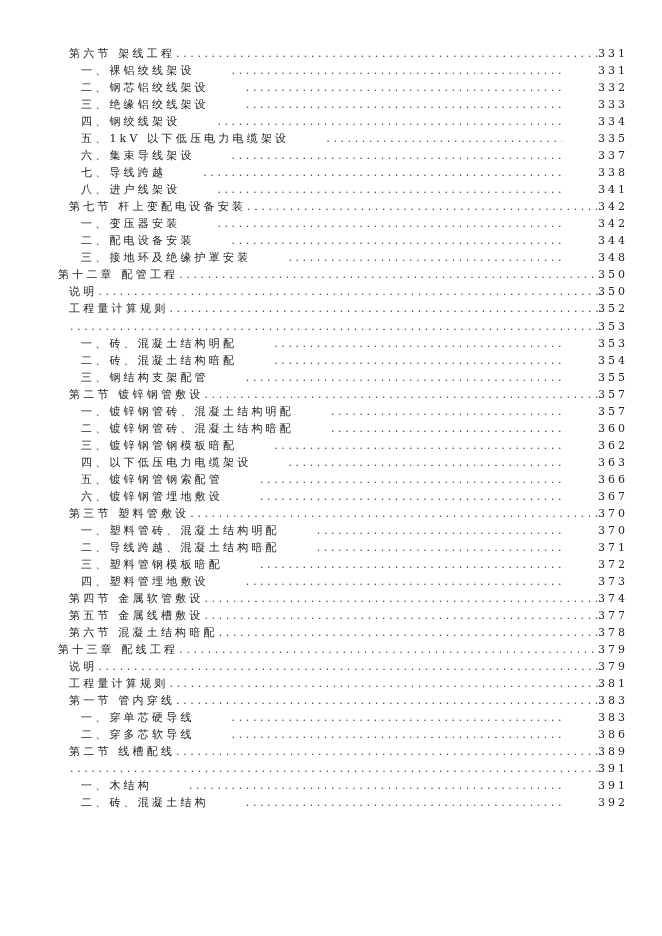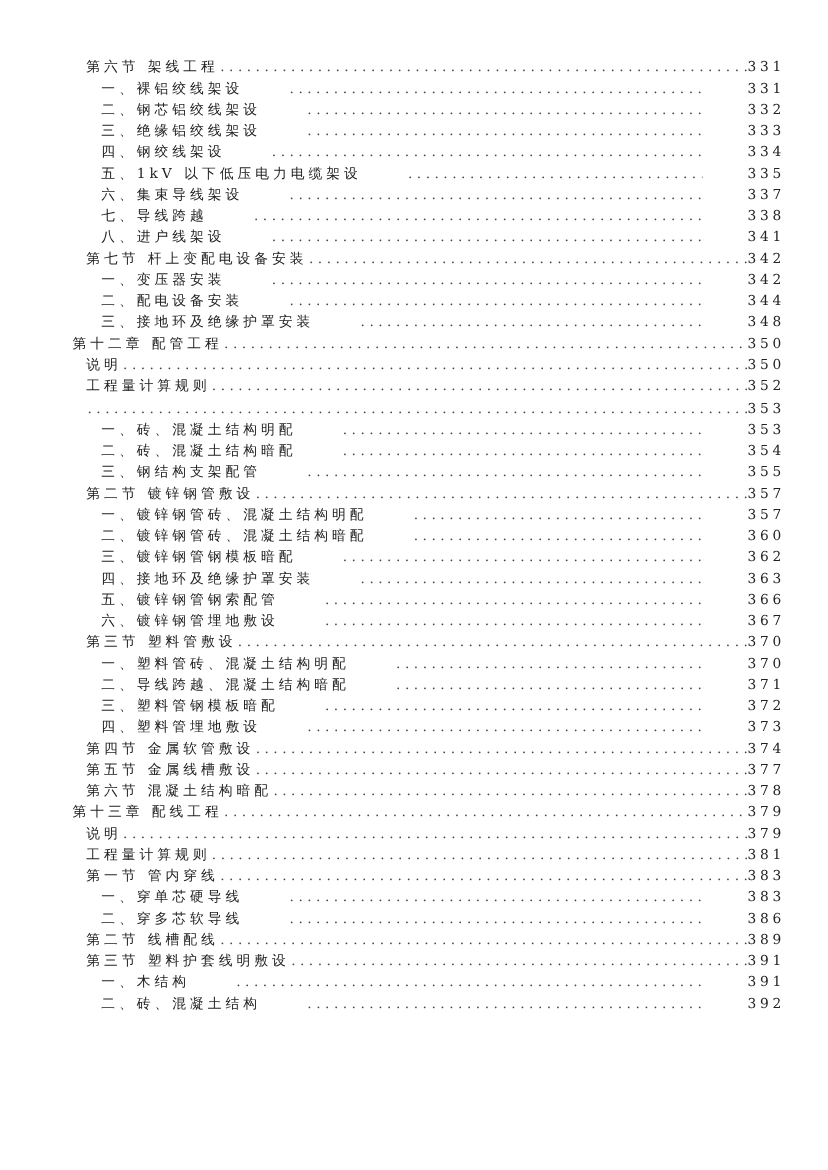--- a/index.html
+++ b/index.html
@@ -226,21 +226,21 @@
   </div>
     <div class="toc-row lvl2">
     <div class="inner">
       <span class="title">三、镀锌钢管钢模板暗配</span>
       <span class="leader"></span>
       <span class="page">362</span>
     </div>
   </div>
     <div class="toc-row lvl2">
     <div class="inner">
-      <span class="title">四、接地环及绝缘护罩安装</span>
+      <span class="title">四、以下低压电力电缆架设</span>
       <span class="leader"></span>
       <span class="page">363</span>
     </div>
   </div>
     <div class="toc-row lvl2">
     <div class="inner">
       <span class="title">五、镀锌钢管钢索配管</span>
       <span class="leader"></span>
       <span class="page">366</span>
     </div>
@@ -352,21 +352,20 @@
   </div>
     <div class="toc-row lvl1">
     <div class="inner">
       <span class="title">第二节  线槽配线</span>
       <span class="leader"></span>
       <span class="page">389</span>
     </div>
   </div>
     <div class="toc-row lvl1">
     <div class="inner">
-      <span class="title">第三节  塑料护套线明敷设</span>
       <span class="leader"></span>
       <span class="page">391</span>
     </div>
   </div>
     <div class="toc-row lvl2">
     <div class="inner">
       <span class="title">一、木结构</span>
       <span class="leader"></span>
       <span class="page">391</span>
     </div>

